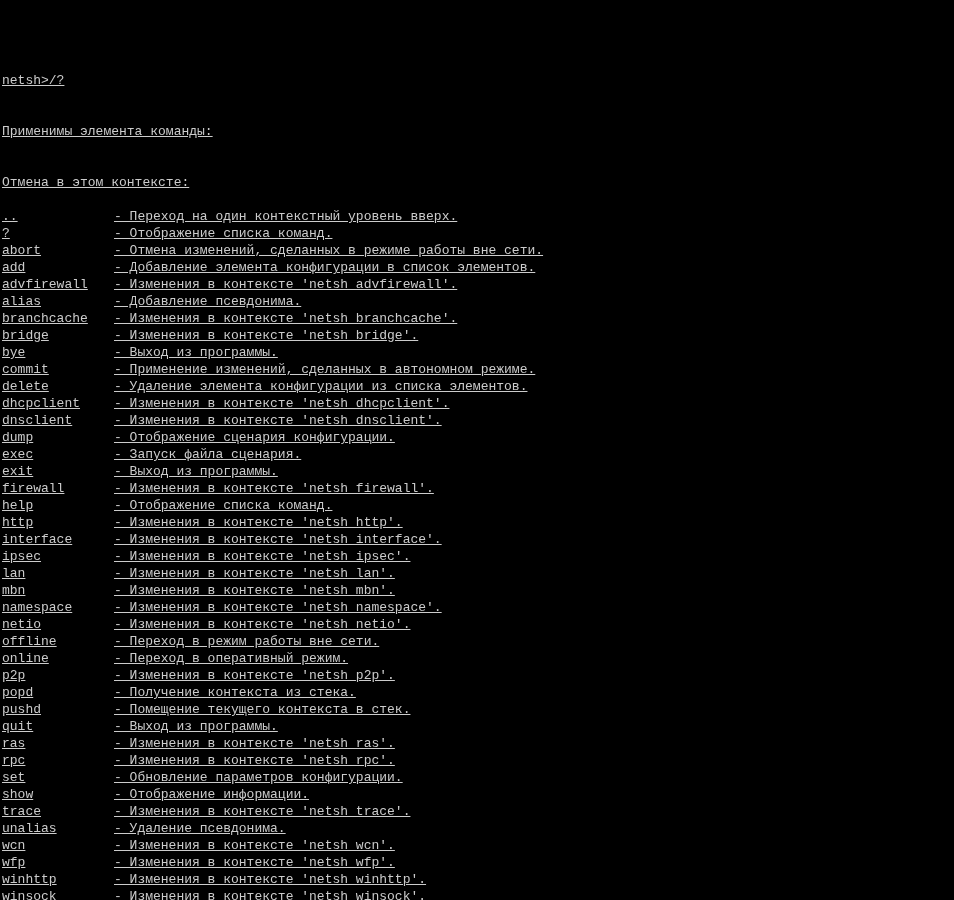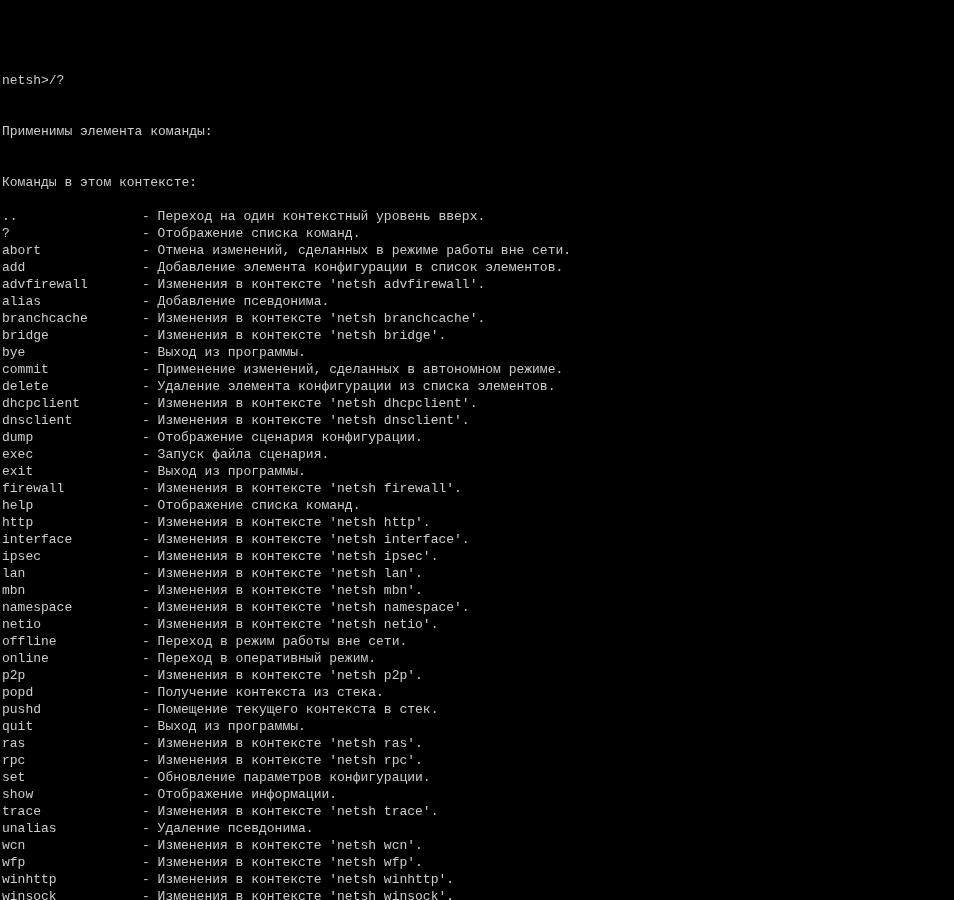--- a/index.html
+++ b/index.html
@@ -8,35 +8,35 @@
     color: #ccc;
     font-family: Consolas, "Courier New", monospace;
     font-size: 13px;
     line-height: 17px;
     width: 954px;
     height: 900px;
     overflow: hidden;
     padding: 4px 2px;
     white-space: pre;
   }
-  .line { display: block; }
+  .line { display: block; text-decoration: underline; }
   .cmd-line { display: flex; }
   .cmd-name { display: inline-block; width: 112px; }
-  .cmd-desc { display: inline-block; margin-left: 28px; }
+  .cmd-desc { display: inline-block; }
 </style>
 </head>
 <body>
 
 
 
 <span class="line">netsh&gt;/?</span>
 <span class="line"></span>
 <span class="line">Применимы элемента команды:</span>
 <span class="line"></span>
-<span class="line">Команды в этом контексте:</span>
+<span class="line">Отмена в этом контексте:</span>
 <div id="commands-container"><span class="line cmd-line"><span class="cmd-name">..</span><span class="cmd-desc">- Переход на один контекстный уровень вверх.</span></span><span class="line cmd-line"><span class="cmd-name">?</span><span class="cmd-desc">- Отображение списка команд.</span></span><span class="line cmd-line"><span class="cmd-name">abort</span><span class="cmd-desc">- Отмена изменений, сделанных в режиме работы вне сети.</span></span><span class="line cmd-line"><span class="cmd-name">add</span><span class="cmd-desc">- Добавление элемента конфигурации в список элементов.</span></span><span class="line cmd-line"><span class="cmd-name">advfirewall</span><span class="cmd-desc">- Изменения в контексте 'netsh advfirewall'.</span></span><span class="line cmd-line"><span class="cmd-name">alias</span><span class="cmd-desc">- Добавление псевдонима.</span></span><span class="line cmd-line"><span class="cmd-name">branchcache</span><span class="cmd-desc">- Изменения в контексте 'netsh branchcache'.</span></span><span class="line cmd-line"><span class="cmd-name">bridge</span><span class="cmd-desc">- Изменения в контексте 'netsh bridge'.</span></span><span class="line cmd-line"><span class="cmd-name">bye</span><span class="cmd-desc">- Выход из программы.</span></span><span class="line cmd-line"><span class="cmd-name">commit</span><span class="cmd-desc">- Применение изменений, сделанных в автономном режиме.</span></span><span class="line cmd-line"><span class="cmd-name">delete</span><span class="cmd-desc">- Удаление элемента конфигурации из списка элементов.</span></span><span class="line cmd-line"><span class="cmd-name">dhcpclient</span><span class="cmd-desc">- Изменения в контексте 'netsh dhcpclient'.</span></span><span class="line cmd-line"><span class="cmd-name">dnsclient</span><span class="cmd-desc">- Изменения в контексте 'netsh dnsclient'.</span></span><span class="line cmd-line"><span class="cmd-name">dump</span><span class="cmd-desc">- Отображение сценария конфигурации.</span></span><span class="line cmd-line"><span class="cmd-name">exec</span><span class="cmd-desc">- Запуск файла сценария.</span></span><span class="line cmd-line"><span class="cmd-name">exit</span><span class="cmd-desc">- Выход из программы.</span></span><span class="line cmd-line"><span class="cmd-name">firewall</span><span class="cmd-desc">- Изменения в контексте 'netsh firewall'.</span></span><span class="line cmd-line"><span class="cmd-name">help</span><span class="cmd-desc">- Отображение списка команд.</span></span><span class="line cmd-line"><span class="cmd-name">http</span><span class="cmd-desc">- Изменения в контексте 'netsh http'.</span></span><span class="line cmd-line"><span class="cmd-name">interface</span><span class="cmd-desc">- Изменения в контексте 'netsh interface'.</span></span><span class="line cmd-line"><span class="cmd-name">ipsec</span><span class="cmd-desc">- Изменения в контексте 'netsh ipsec'.</span></span><span class="line cmd-line"><span class="cmd-name">lan</span><span class="cmd-desc">- Изменения в контексте 'netsh lan'.</span></span><span class="line cmd-line"><span class="cmd-name">mbn</span><span class="cmd-desc">- Изменения в контексте 'netsh mbn'.</span></span><span class="line cmd-line"><span class="cmd-name">namespace</span><span class="cmd-desc">- Изменения в контексте 'netsh namespace'.</span></span><span class="line cmd-line"><span class="cmd-name">netio</span><span class="cmd-desc">- Изменения в контексте 'netsh netio'.</span></span><span class="line cmd-line"><span class="cmd-name">offline</span><span class="cmd-desc">- Переход в режим работы вне сети.</span></span><span class="line cmd-line"><span class="cmd-name">online</span><span class="cmd-desc">- Переход в оперативный режим.</span></span><span class="line cmd-line"><span class="cmd-name">p2p</span><span class="cmd-desc">- Изменения в контексте 'netsh p2p'.</span></span><span class="line cmd-line"><span class="cmd-name">popd</span><span class="cmd-desc">- Получение контекста из стека.</span></span><span class="line cmd-line"><span class="cmd-name">pushd</span><span class="cmd-desc">- Помещение текущего контекста в стек.</span></span><span class="line cmd-line"><span class="cmd-name">quit</span><span class="cmd-desc">- Выход из программы.</span></span><span class="line cmd-line"><span class="cmd-name">ras</span><span class="cmd-desc">- Изменения в контексте 'netsh ras'.</span></span><span class="line cmd-line"><span class="cmd-name">rpc</span><span class="cmd-desc">- Изменения в контексте 'netsh rpc'.</span></span><span class="line cmd-line"><span class="cmd-name">set</span><span class="cmd-desc">- Обновление параметров конфигурации.</span></span><span class="line cmd-line"><span class="cmd-name">show</span><span class="cmd-desc">- Отображение информации.</span></span><span class="line cmd-line"><span class="cmd-name">trace</span><span class="cmd-desc">- Изменения в контексте 'netsh trace'.</span></span><span class="line cmd-line"><span class="cmd-name">unalias</span><span class="cmd-desc">- Удаление псевдонима.</span></span><span class="line cmd-line"><span class="cmd-name">wcn</span><span class="cmd-desc">- Изменения в контексте 'netsh wcn'.</span></span><span class="line cmd-line"><span class="cmd-name">wfp</span><span class="cmd-desc">- Изменения в контексте 'netsh wfp'.</span></span><span class="line cmd-line"><span class="cmd-name">winhttp</span><span class="cmd-desc">- Изменения в контексте 'netsh winhttp'.</span></span><span class="line cmd-line"><span class="cmd-name">winsock</span><span class="cmd-desc">- Изменения в контексте 'netsh winsock'.</span></span></div>
 <span class="line"></span>
 
 
 
 <span class="line"></span>
 
 
 <span class="line"></span>
 

